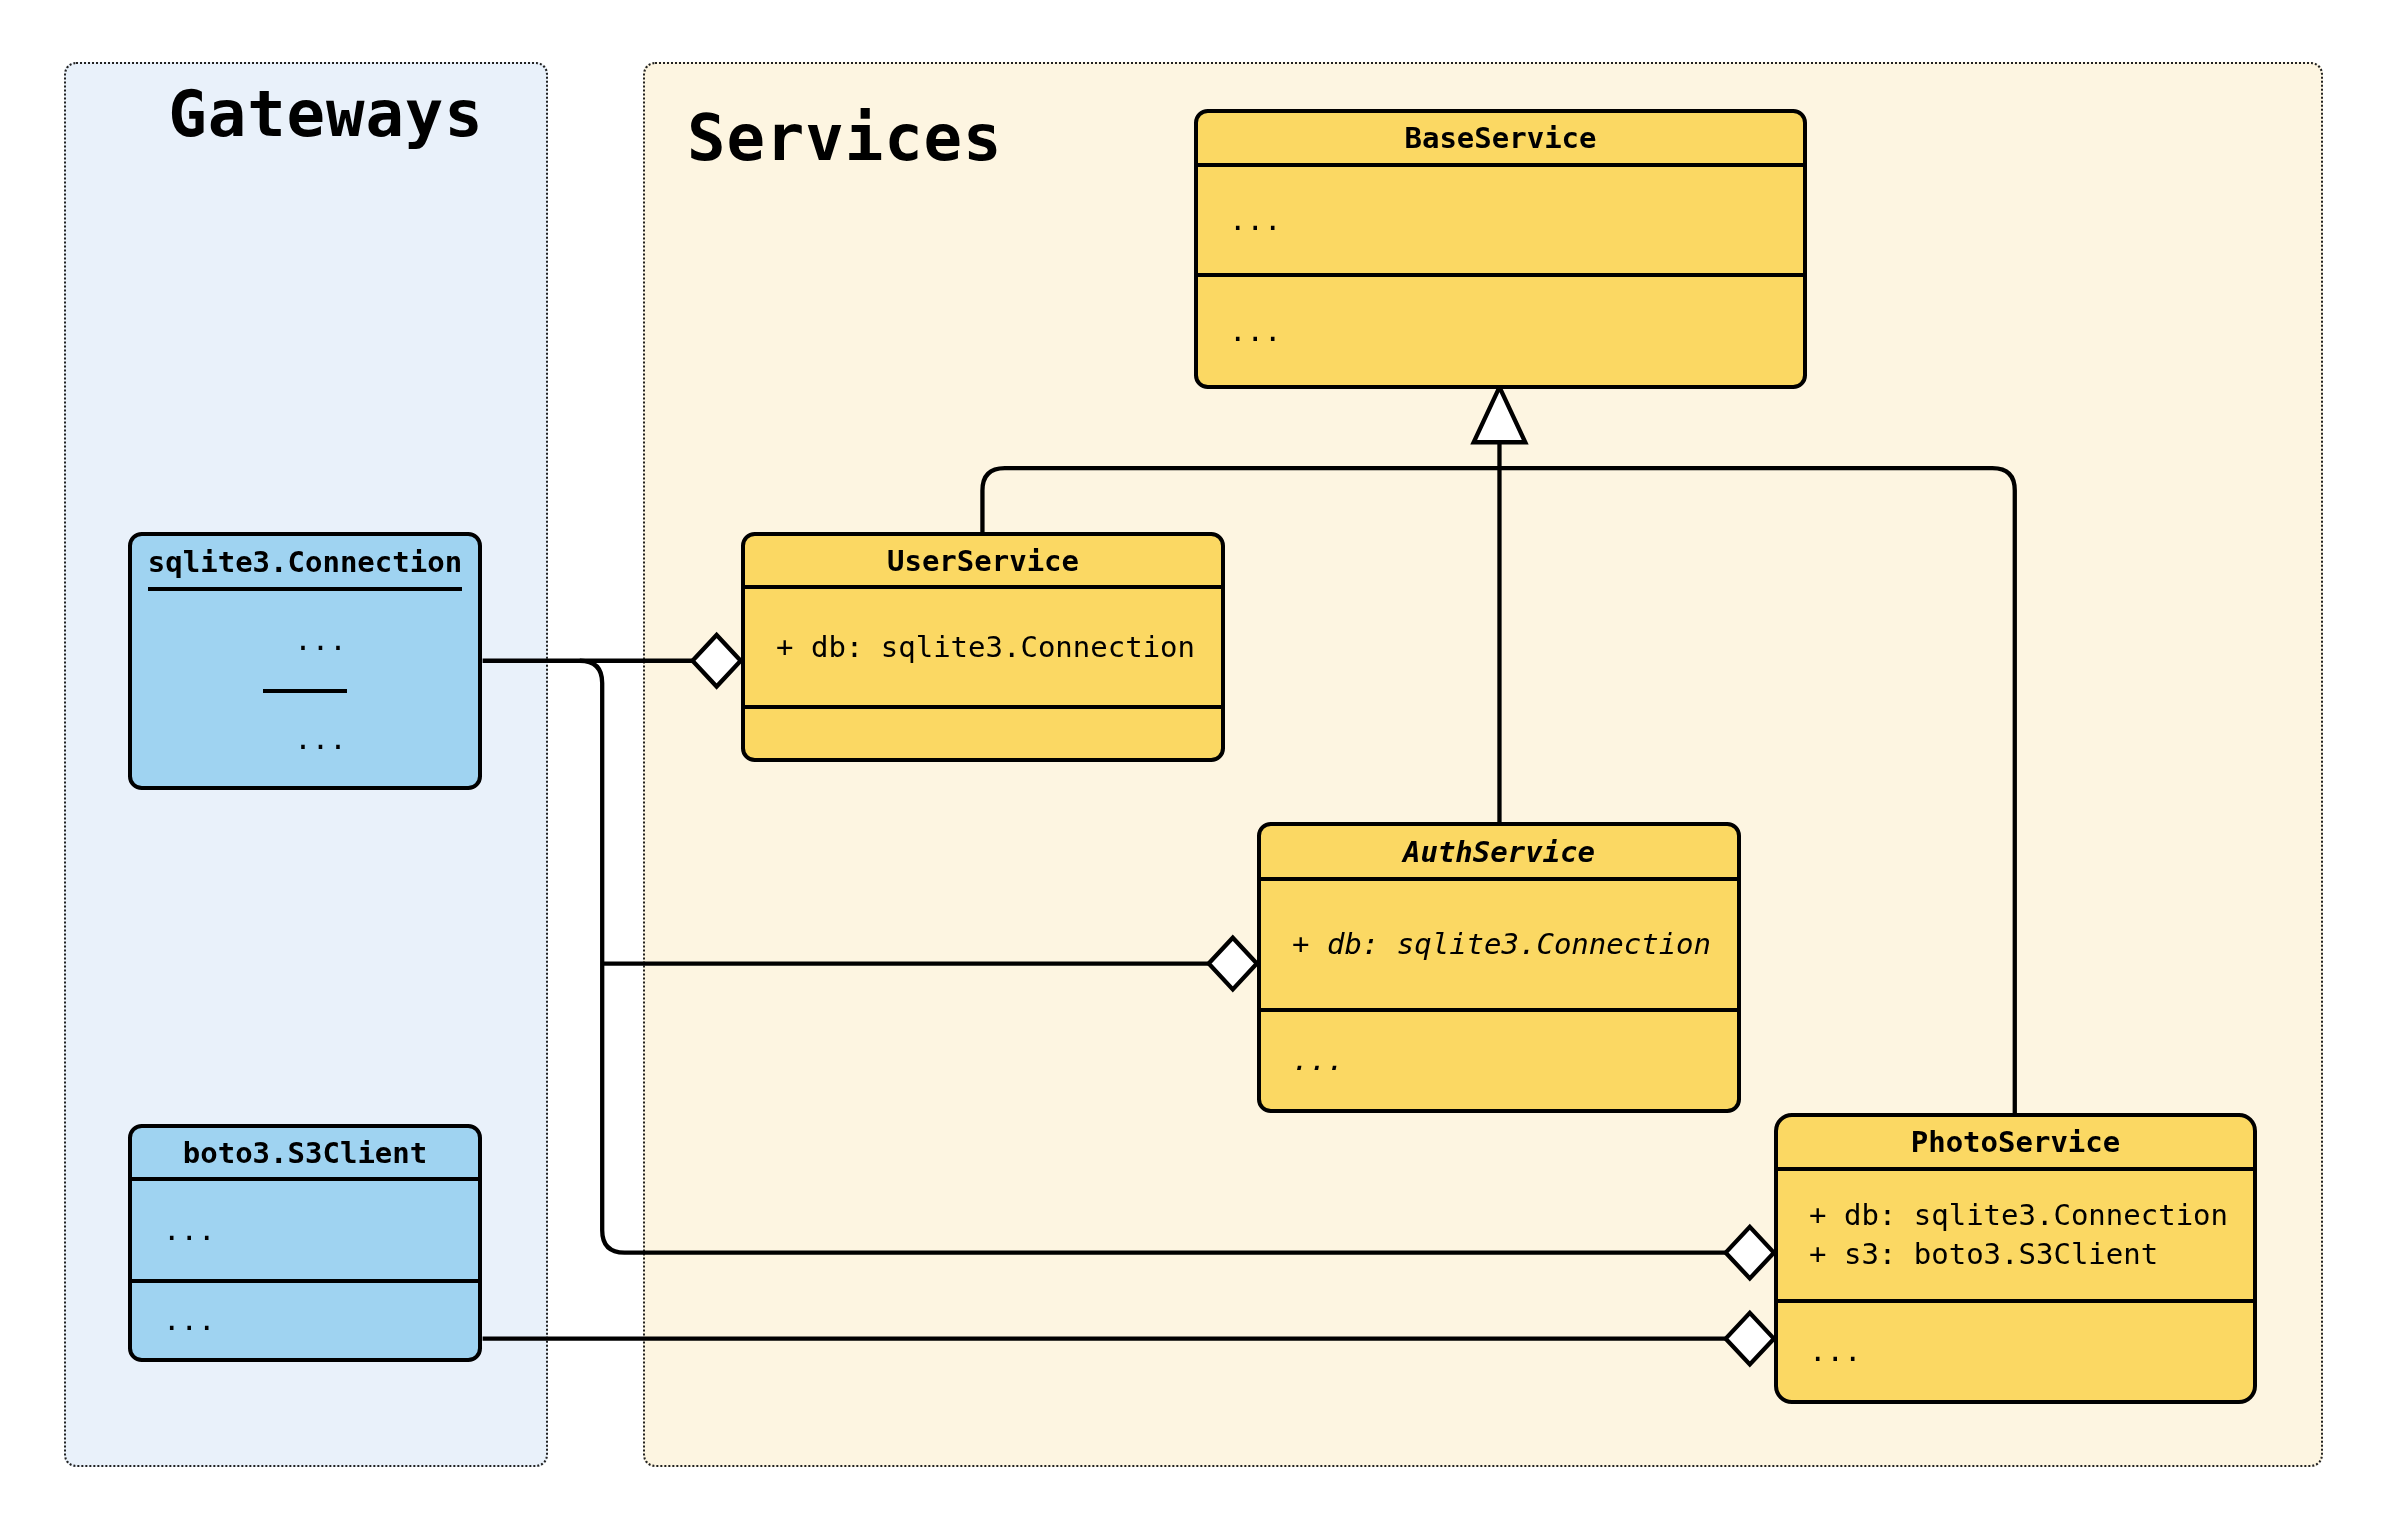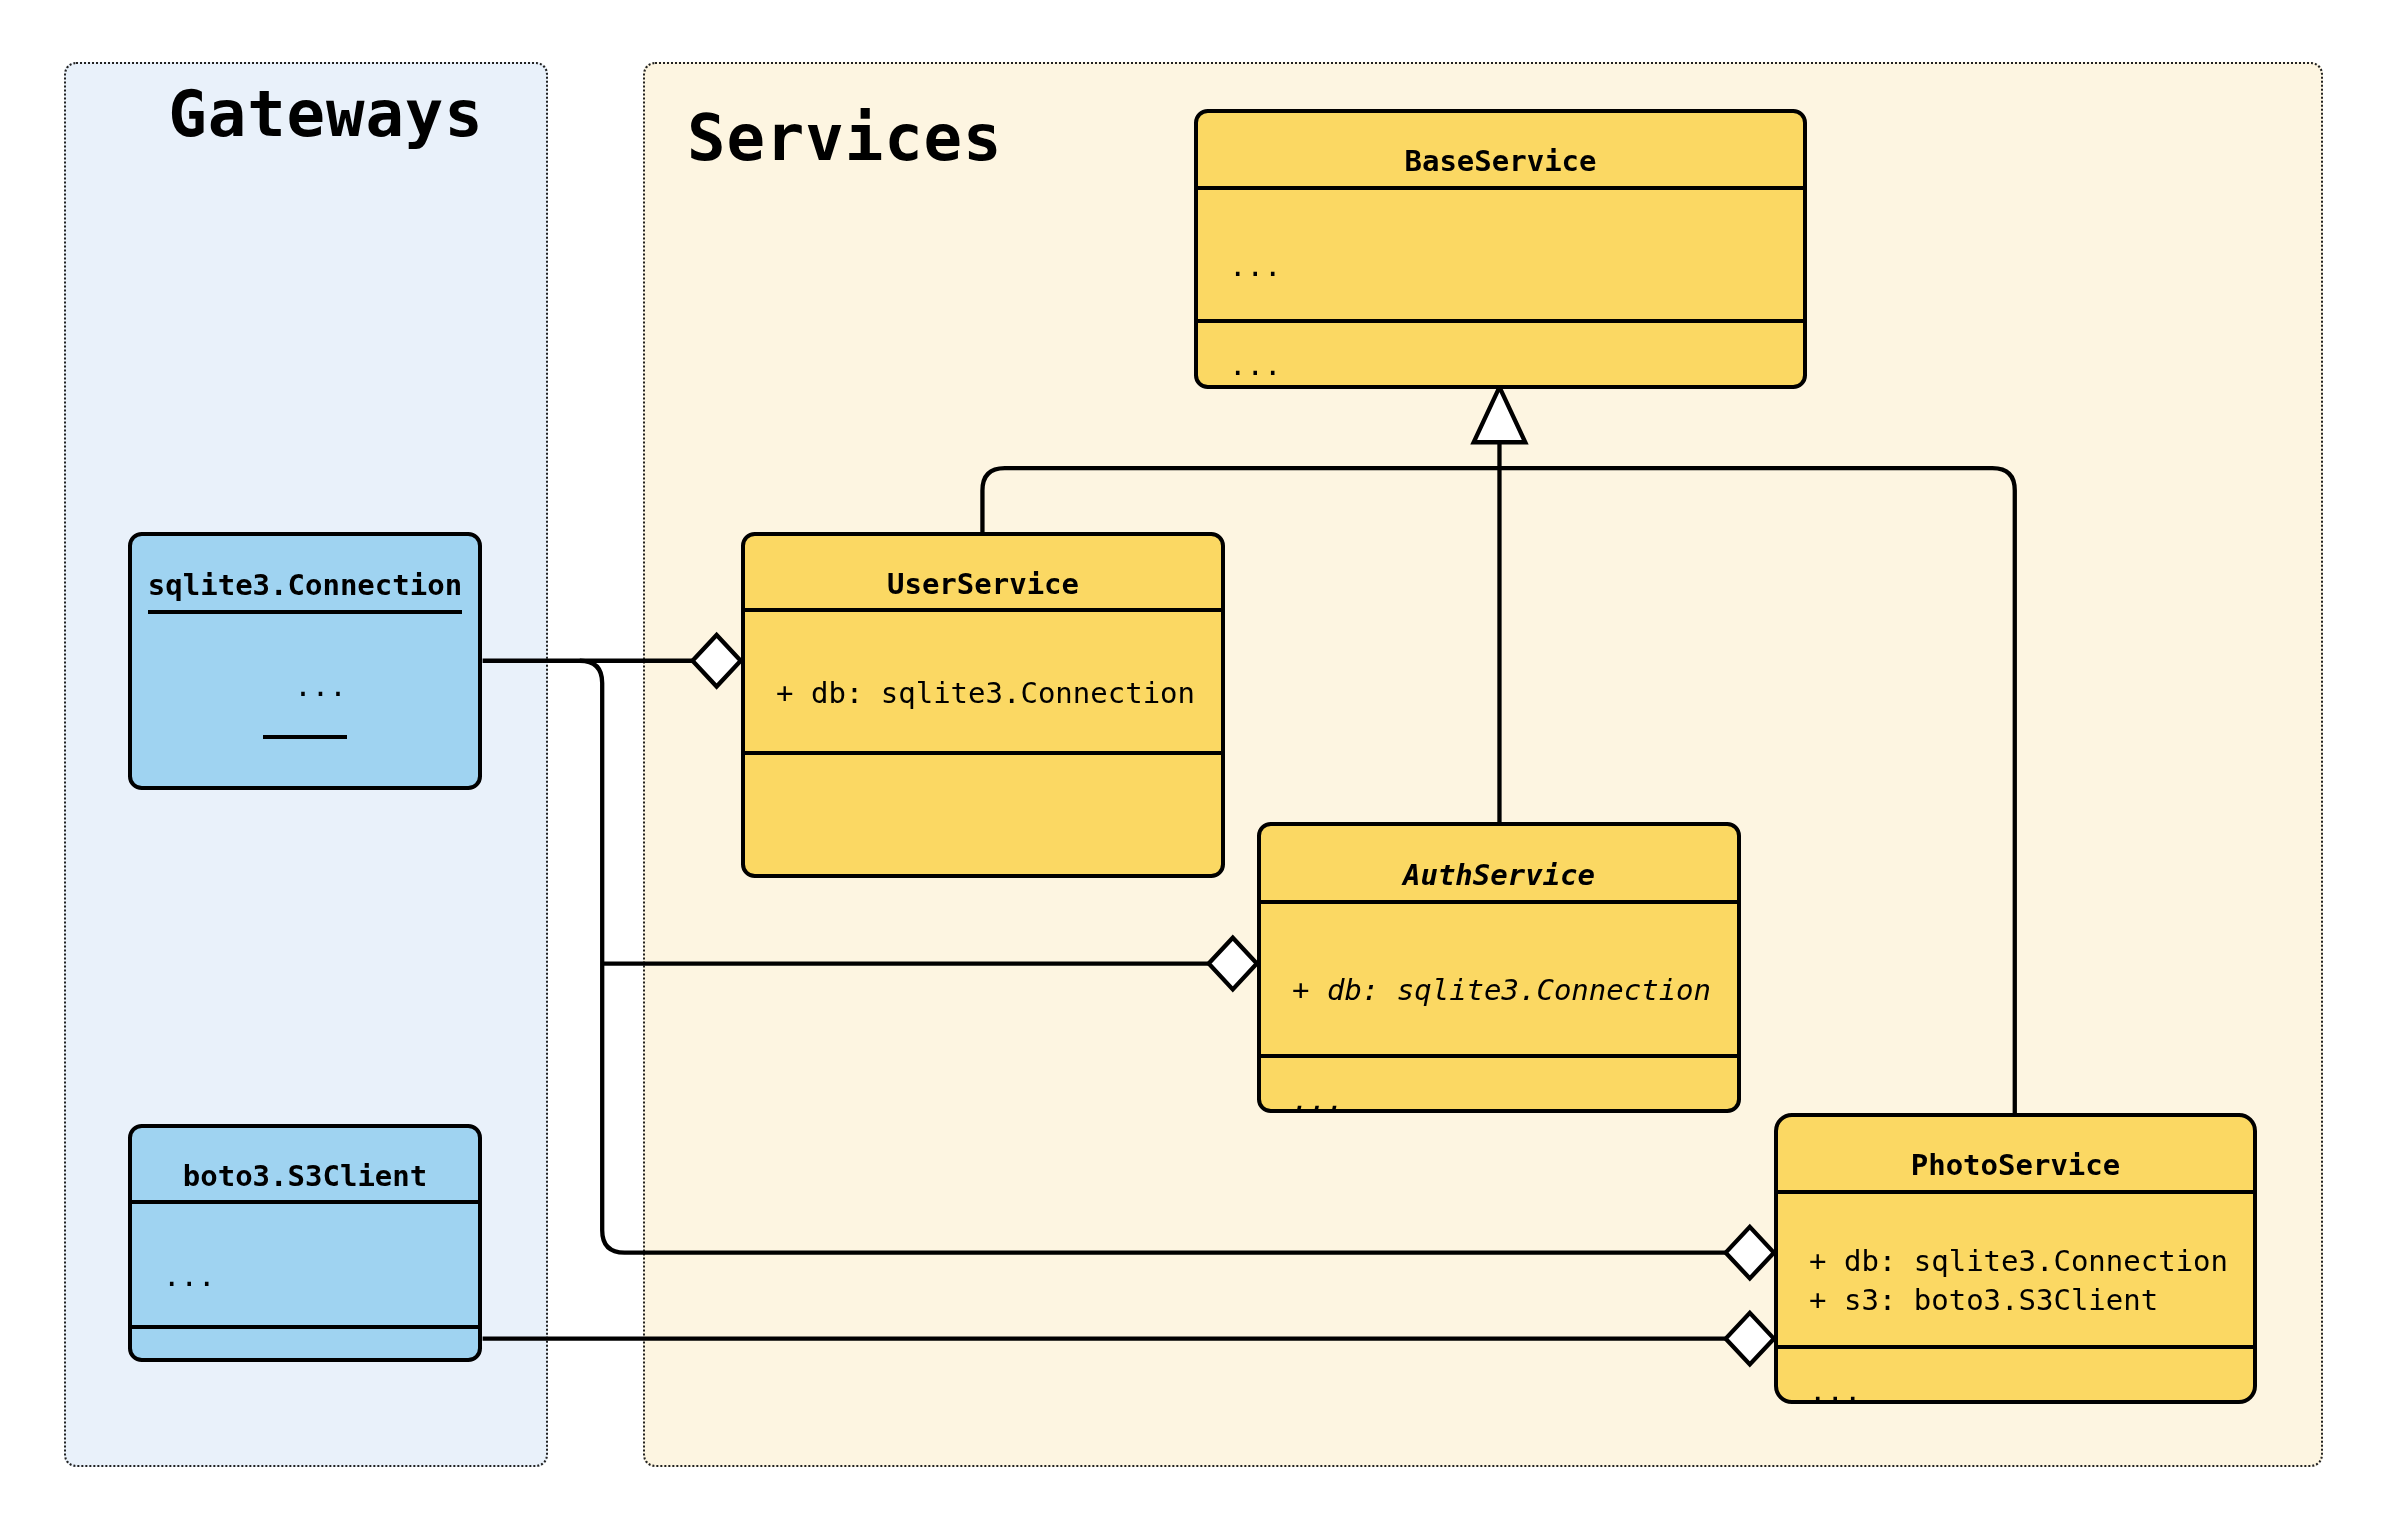--- a/index.html
+++ b/index.html
@@ -35,21 +35,21 @@
     position:absolute;
     z-index:3;
     border:4.3px solid #000;
     border-radius:13.8px;
     display:flex;flex-direction:column;
     box-sizing:border-box;
     overflow:hidden;
   }
   .uml-class.yellow{background:#fbd863;}
   .uml-class.blue{background:#9fd3f1;}
-  .sec{box-sizing:border-box;margin-top:23px;}
+  .sec{box-sizing:border-box;}
   .sec.title{
     display:flex;align-items:center;justify-content:center;
     font-weight:bold;font-size:29px;
     border-bottom:4.3px solid #000;
     flex:none;
   }
   .sec.attrs{
     border-bottom:4.3px solid #000;
     flex:none;
     display:flex;flex-direction:column;justify-content:center;
@@ -121,21 +121,21 @@
   <div class="uml-class yellow" style="left:1194px;top:109px;width:613px;height:280px;">
     <div class="sec title" style="height:54px">BaseService</div>
     <div class="sec attrs" style="height:110px">
       <div class="code-line">...</div>
     </div>
     <div class="sec methods">
       <div class="code-line">...</div>
     </div>
   </div>
 
-  <div class="uml-class yellow" style="left:741px;top:532px;width:484px;height:346px;">
+  <div class="uml-class yellow" style="left:741px;top:532px;width:484px;height:230px;">
     <div class="sec title" style="height:53px">UserService</div>
     <div class="sec attrs" style="height:120px">
       <div class="code-line">+ db: sqlite3.Connection</div>
     </div>
     <div class="sec methods"></div>
   </div>
 
   <div class="uml-class yellow" style="left:1257px;top:822px;width:484px;height:291px;font-style:italic;">
     <div class="sec title" style="height:55px">AuthService</div>
     <div class="sec attrs" style="height:131px">

